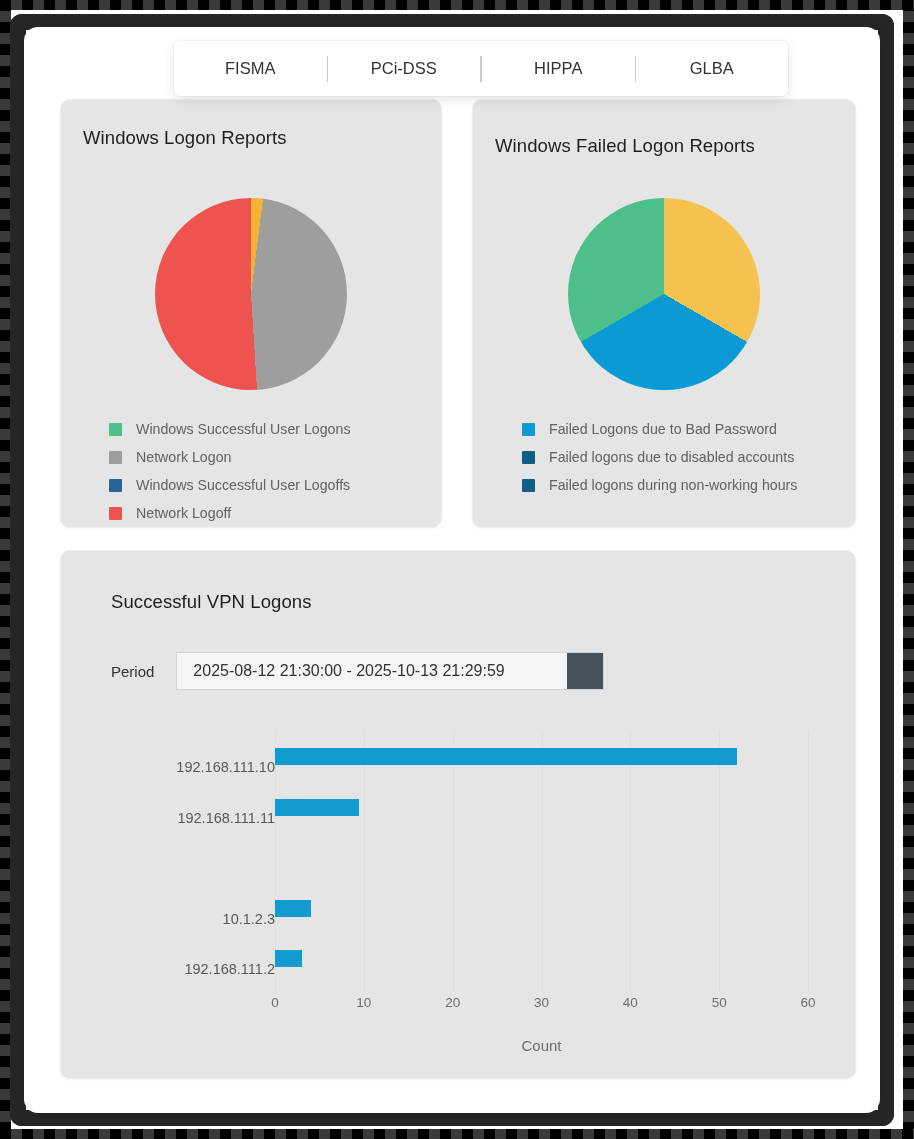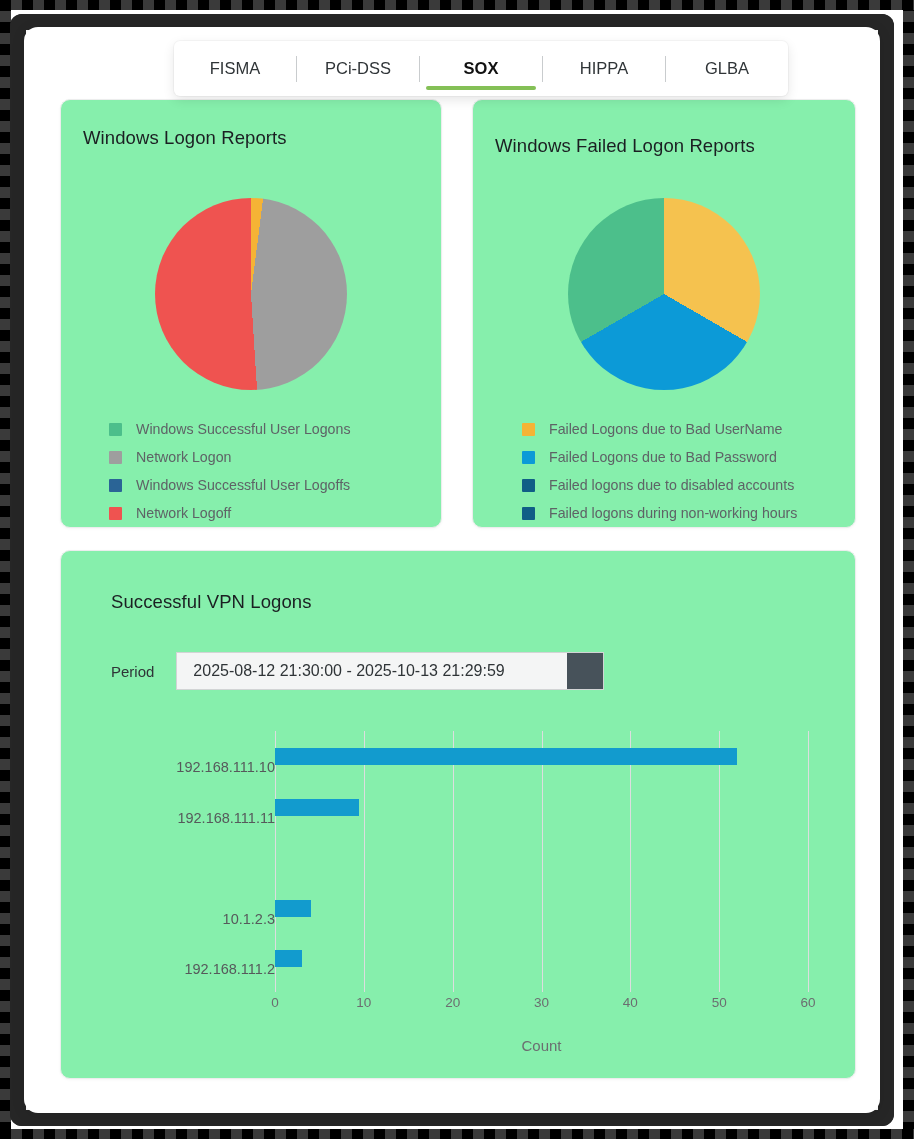--- a/index.html
+++ b/index.html
@@ -91,21 +91,21 @@
   }
   .tab-sep {
     width: 1px; height: 26px;
     background: #c9ccce;
     flex: 0 0 1px;
   }
 
   
   .card {
     position: absolute;
-    background: #86efac;
+    background: #e5e5e5;
     border: 1px solid #eceded;
     border-radius: 10px;
     box-shadow: 0 1px 3px rgba(0,0,0,0.045);
   }
   #card-logon  { left: 36px;  top: 72px;  width: 382px; height: 429px; }
   #card-failed { left: 448px; top: 72px;  width: 384px; height: 429px; }
   #card-vpn    { left: 36px;  top: 523px; width: 796px; height: 529px; }
 
   .card-title {
     position: absolute;
@@ -260,23 +260,20 @@
 
     <div id="tabbar">
       <div class="tab">
         <span>FISMA</span>
       </div>
       <div class="tab-sep"></div>
       <div class="tab">
         <span>PCi-DSS</span>
       </div>
       <div class="tab-sep"></div>
-      <div class="tab active">
-        <span>SOX</span>
-      </div>
       <div class="tab-sep"></div>
       <div class="tab">
         <span>HIPPA</span>
       </div>
       <div class="tab-sep"></div>
       <div class="tab">
         <span>GLBA</span>
       </div>
     </div>
 
@@ -306,24 +303,20 @@
       </div>
     </div>
 
     <div class="card" id="card-failed">
 
       <div class="card-title" id="t-failed">Windows Failed Logon Reports</div>
 
       <div class="pie" id="pie-failed" style="background: conic-gradient(rgb(245, 194, 79) 0deg, rgb(245, 194, 79) 120deg, rgb(12, 154, 215) 120deg, rgb(12, 154, 215) 240deg, rgb(76, 191, 139) 240deg, rgb(76, 191, 139) 360deg);"></div>
 
       <div class="legend" id="legend-failed">
-        <div class="legend-row">
-          <span class="swatch" style="background:#f5b335"></span>
-          <span class="legend-label">Failed Logons due to Bad UserName</span>
-        </div>
         <div class="legend-row">
           <span class="swatch" style="background:#0c9ad7"></span>
           <span class="legend-label">Failed Logons due to Bad Password</span>
         </div>
         <div class="legend-row">
           <span class="swatch" style="background:#105e86"></span>
           <span class="legend-label">Failed logons due to disabled accounts</span>
         </div>
         <div class="legend-row">
           <span class="swatch" style="background:#105e86"></span>

